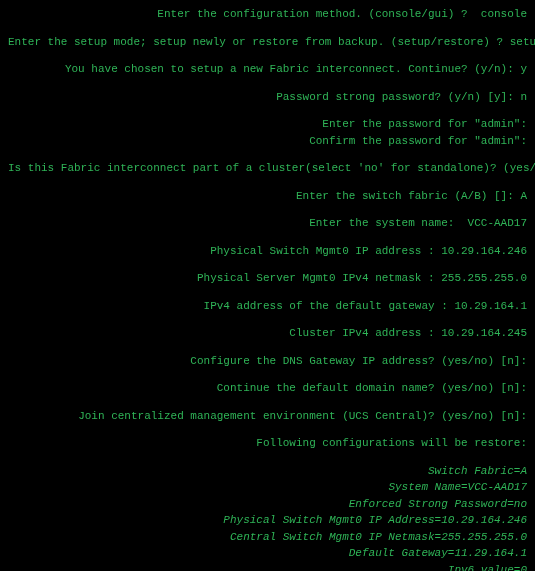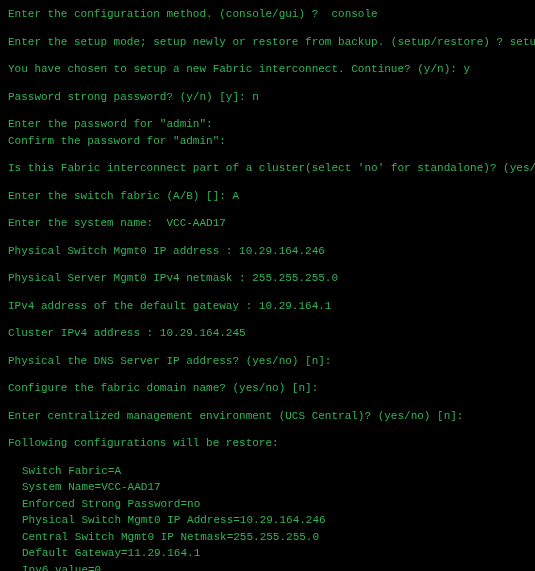--- a/index.html
+++ b/index.html
@@ -1,38 +1,40 @@
 <!DOCTYPE html>
 <html><head>
   <meta charset="utf-8">
   <style>
     * {
       margin: 0;
       padding: 0;
       box-sizing: border-box;
+      text-align: right;
     }
     body {
       background: #000;
       font-family: 'Courier New', monospace;
       font-size: 11px;
       line-height: 1.5;
       padding: 6px 8px;
       width: 535px;
       height: 571px;
       overflow: hidden;
     }
     .line {
       white-space: pre;
       color: #2fb457;
     }
     .blank {
       height: 11px;
     }
     .indent {
       padding-left: 14px;
+      font-style: italic;
     }
   </style>
 </head>
 <body>
 
 <div class="line">Enter the configuration method. (console/gui) ?  console</div>
 <div class="blank"></div>
 <div class="line">Enter the setup mode; setup newly or restore from backup. (setup/restore) ? setup</div>
 <div class="blank"></div>
 <div class="line">You have chosen to setup a new Fabric interconnect. Continue? (y/n): y</div>
@@ -49,25 +51,25 @@
 <div class="line">Enter the system name:  VCC-AAD17</div>
 <div class="blank"></div>
 <div class="line">Physical Switch Mgmt0 IP address : 10.29.164.246</div>
 <div class="blank"></div>
 <div class="line">Physical Server Mgmt0 IPv4 netmask : 255.255.255.0</div>
 <div class="blank"></div>
 <div class="line">IPv4 address of the default gateway : 10.29.164.1</div>
 <div class="blank"></div>
 <div class="line">Cluster IPv4 address : 10.29.164.245</div>
 <div class="blank"></div>
-<div class="line">Physical the DNS Server IP address? (yes/no) [n]:</div>
+<div class="line">Configure the DNS Gateway IP address? (yes/no) [n]:</div>
 <div class="blank"></div>
-<div class="line">Configure the fabric domain name? (yes/no) [n]:</div>
+<div class="line">Continue the default domain name? (yes/no) [n]:</div>
 <div class="blank"></div>
-<div class="line">Enter centralized management environment (UCS Central)? (yes/no) [n]:</div>
+<div class="line">Join centralized management environment (UCS Central)? (yes/no) [n]:</div>
 <div class="blank"></div>
 <div class="line">Following configurations will be restore:</div>
 <div class="blank"></div>
 <div class="line indent">Switch Fabric=A</div>
 <div class="line indent">System Name=VCC-AAD17</div>
 <div class="line indent">Enforced Strong Password=no</div>
 <div class="line indent">Physical Switch Mgmt0 IP Address=10.29.164.246</div>
 <div class="line indent">Central Switch Mgmt0 IP Netmask=255.255.255.0</div>
 <div class="line indent">Default Gateway=11.29.164.1</div>
 <div class="line indent">Ipv6 value=0</div>

